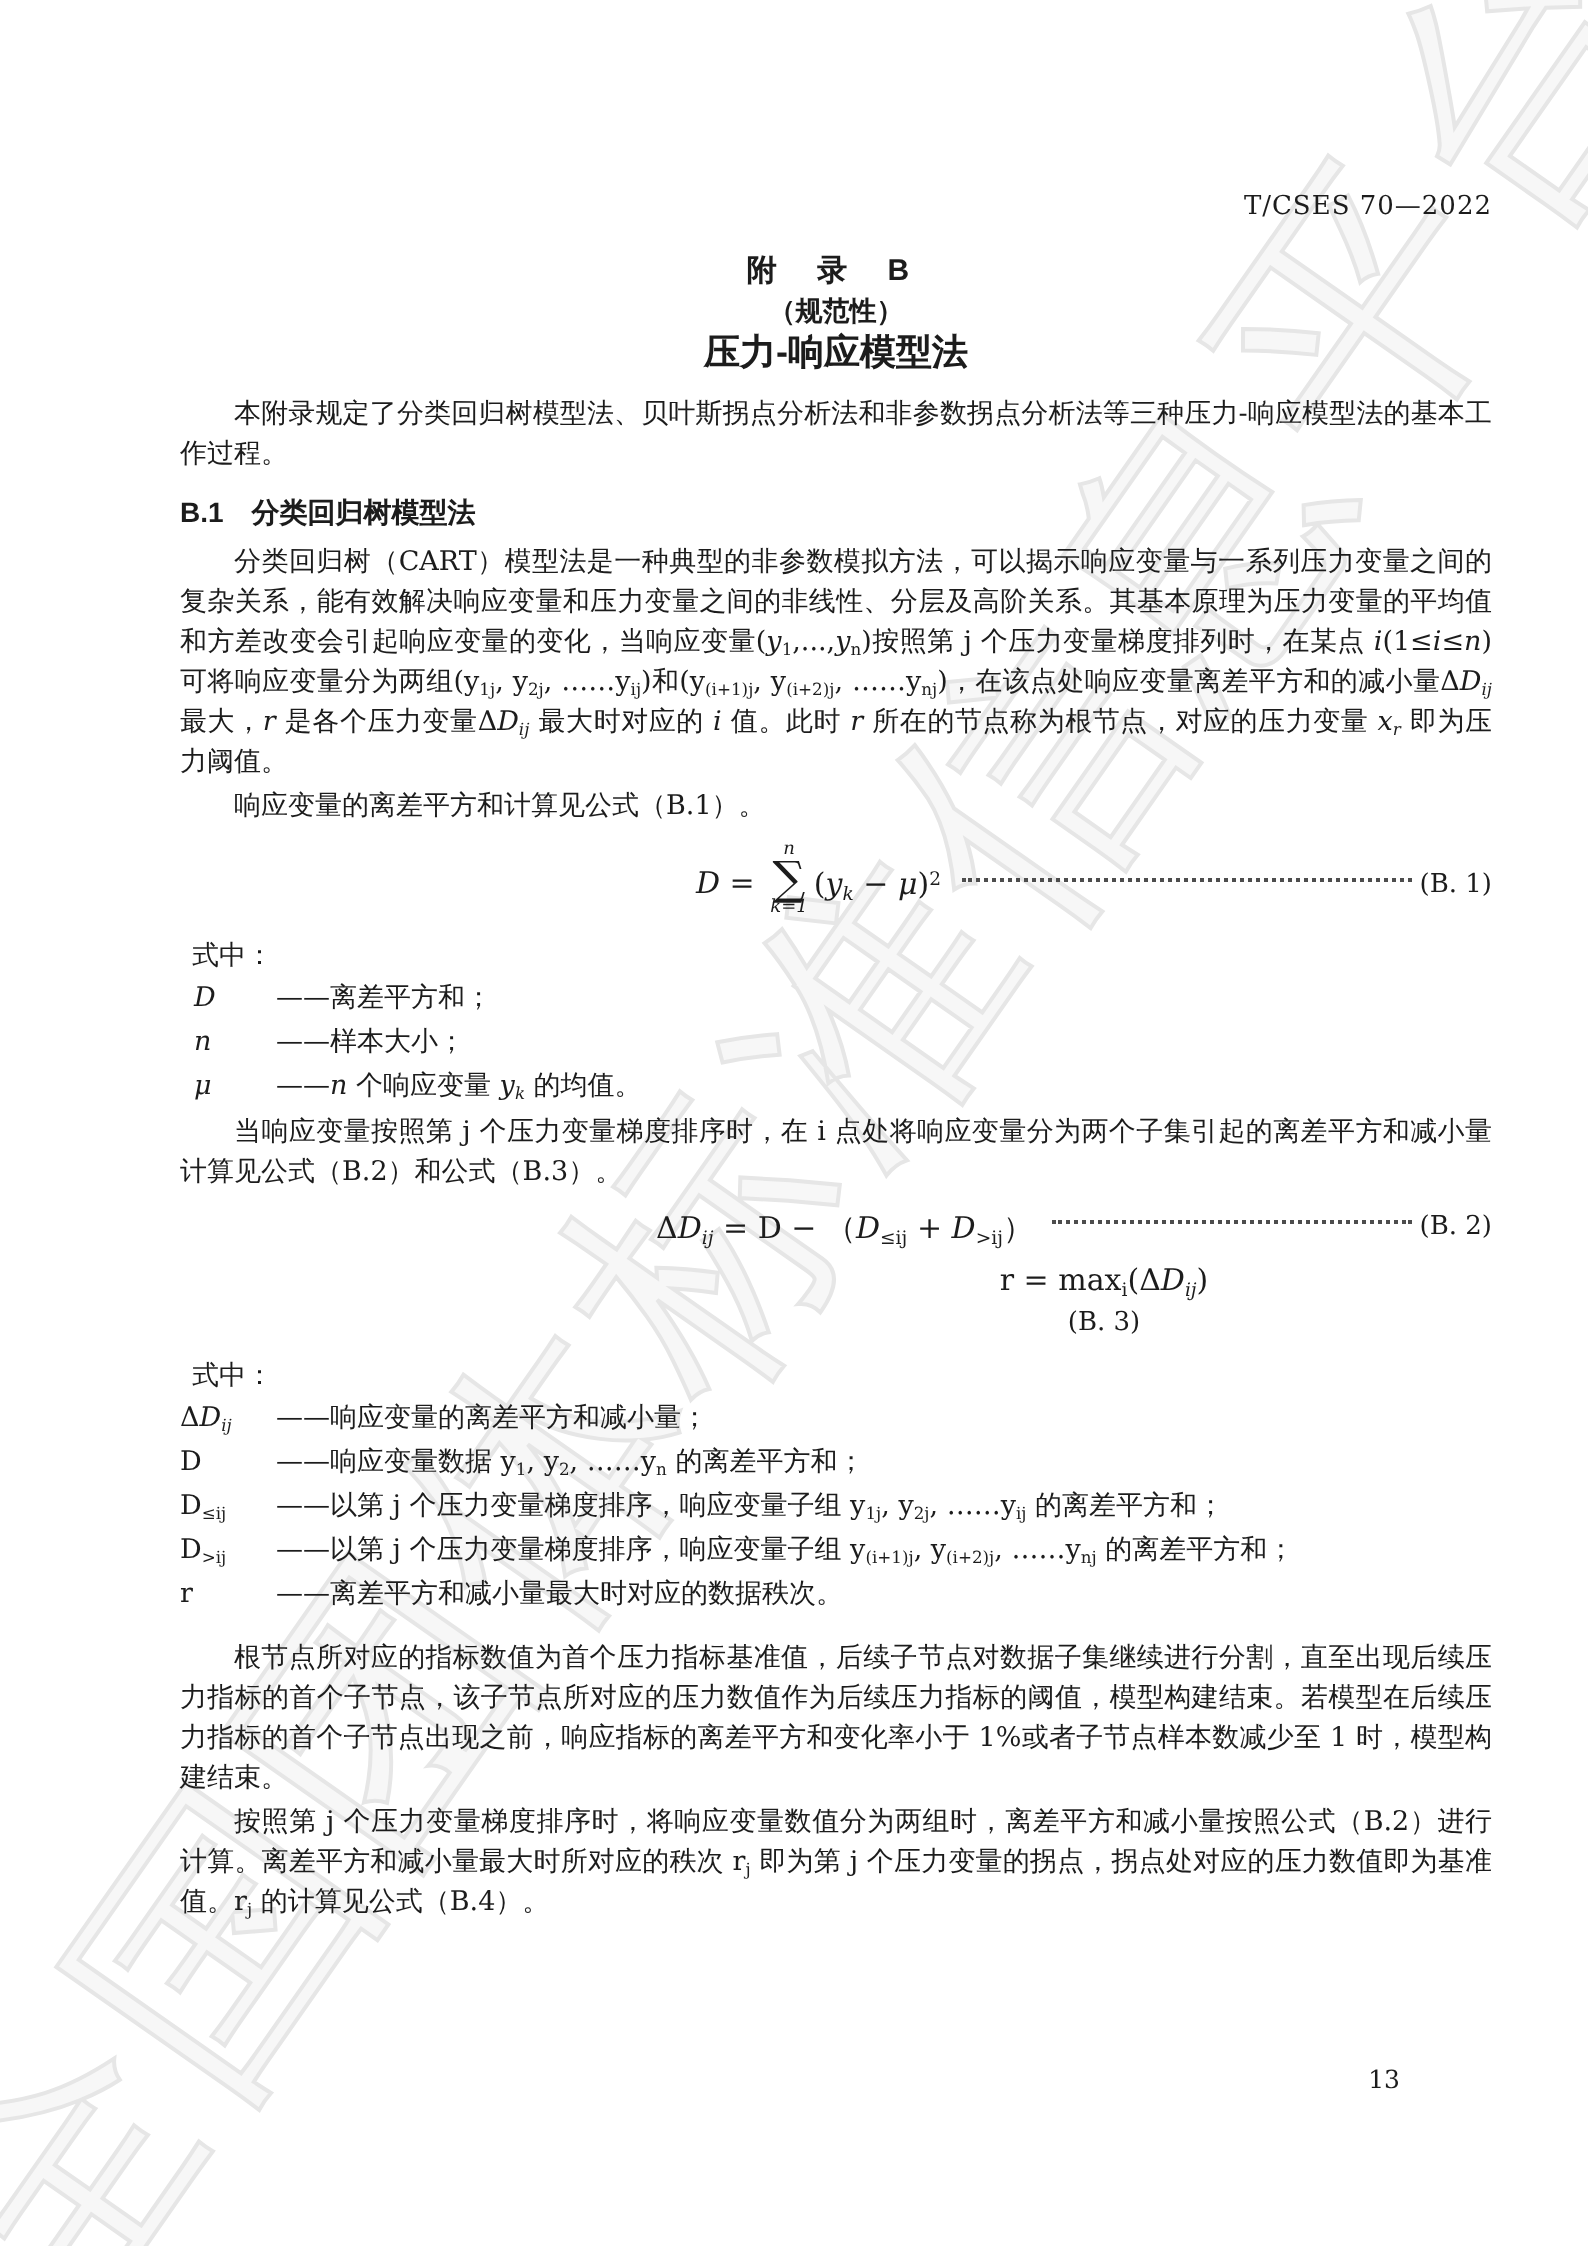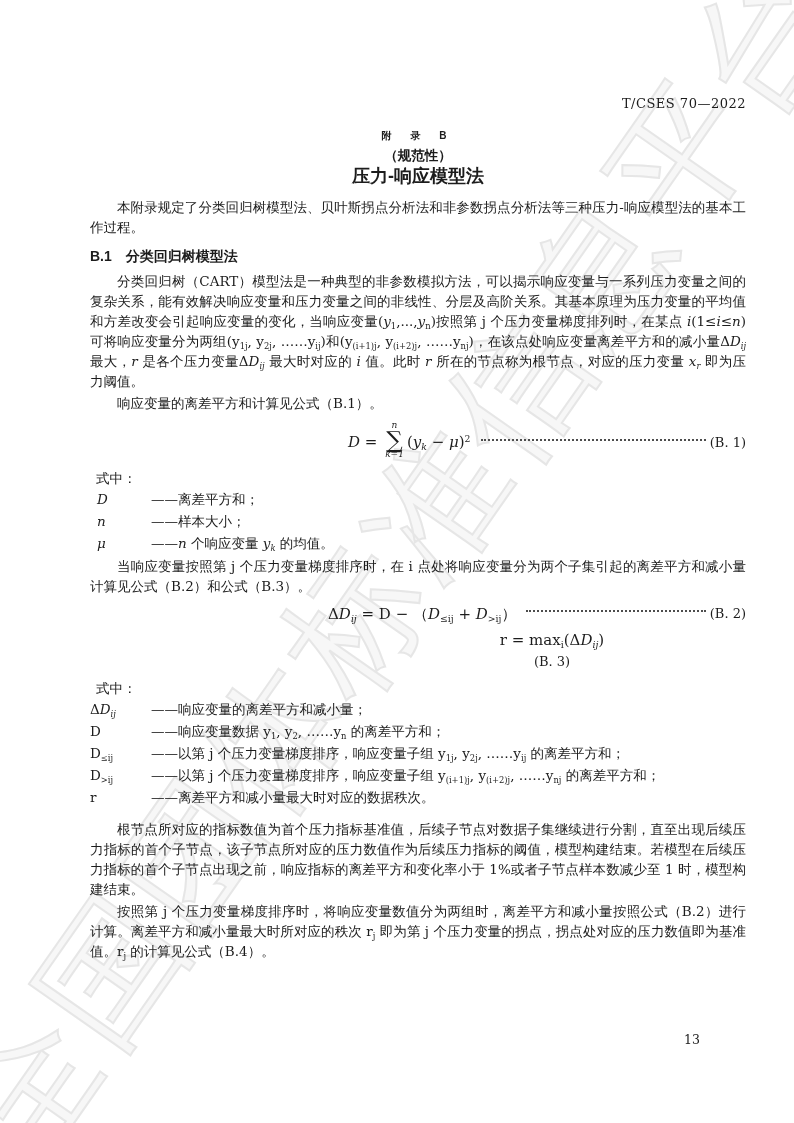--- a/index.html
+++ b/index.html
@@ -22,21 +22,21 @@
     letter-spacing:4px;
     white-space:nowrap;
     color:rgba(190,190,190,0.12);
     -webkit-text-stroke:2px #e6e6e6;
     pointer-events:none;
     z-index:0;
   }
   .page-inner { position:relative; z-index:1; padding:94px 48px 0 90px; }
   .doc-header { text-align:right; font-size:13px; letter-spacing:0.5px; }
   .title-block { text-align:center; margin-top:12px; font-family:"Liberation Sans","DejaVu Sans",sans-serif; font-weight:bold; }
-  .title-block .t1 { font-size:10px; letter-spacing:8px; line-height:20px; }
+  .title-block .t1 { font-size:15px; letter-spacing:8px; line-height:20px; }
   .title-block .t2 { font-size:13.5px; line-height:20px; }
   .title-block .t3 { font-size:18px; line-height:20px; }
   p.para { text-align:justify; text-indent:2em; margin-top:2px; }
   .sec-heading {
     margin:9px 0 5px 0;
     font-family:"Liberation Sans","DejaVu Sans",sans-serif;
     font-weight:bold;
     font-size:14px;
   }
   .sec-heading .sec-no { margin-right:14px; }
@@ -51,21 +51,21 @@
   .sum { display:inline-flex; flex-direction:column; align-items:center; vertical-align:middle; margin:0 3px; line-height:1; transform:translateY(-2px); }
   .sum-top,.sum-bot { font-size:9px; font-style:italic; line-height:1.1; }
   .sigma { font-size:23px; line-height:0.85; }
   sub { font-size:0.62em; vertical-align:-0.3em; line-height:0; }
   sup { font-size:0.62em; vertical-align:0.5em; line-height:0; }
   .where-label { padding-left:6px; margin-top:4px; }
   .where-list { }
   .where-row { display:flex; align-items:baseline; line-height:22px; }
   .where-row .term { flex:0 0 48px; white-space:nowrap; }
   .where-row.indented .term { padding-left:7px; }
-  .where-row .def { flex:1; text-align:justify;margin-left:13px; }
+  .where-row .def { flex:1; text-align:justify; }
   .gap-md { height:9px; }
   .page-number { position:absolute; top:1030px; right:94px; font-size:12.5px; z-index:1; }
 </style>
 </head>
 <body>
 
 <div class="watermark">全国团体标准信息平台</div>
 
 <div class="page-inner">
 

